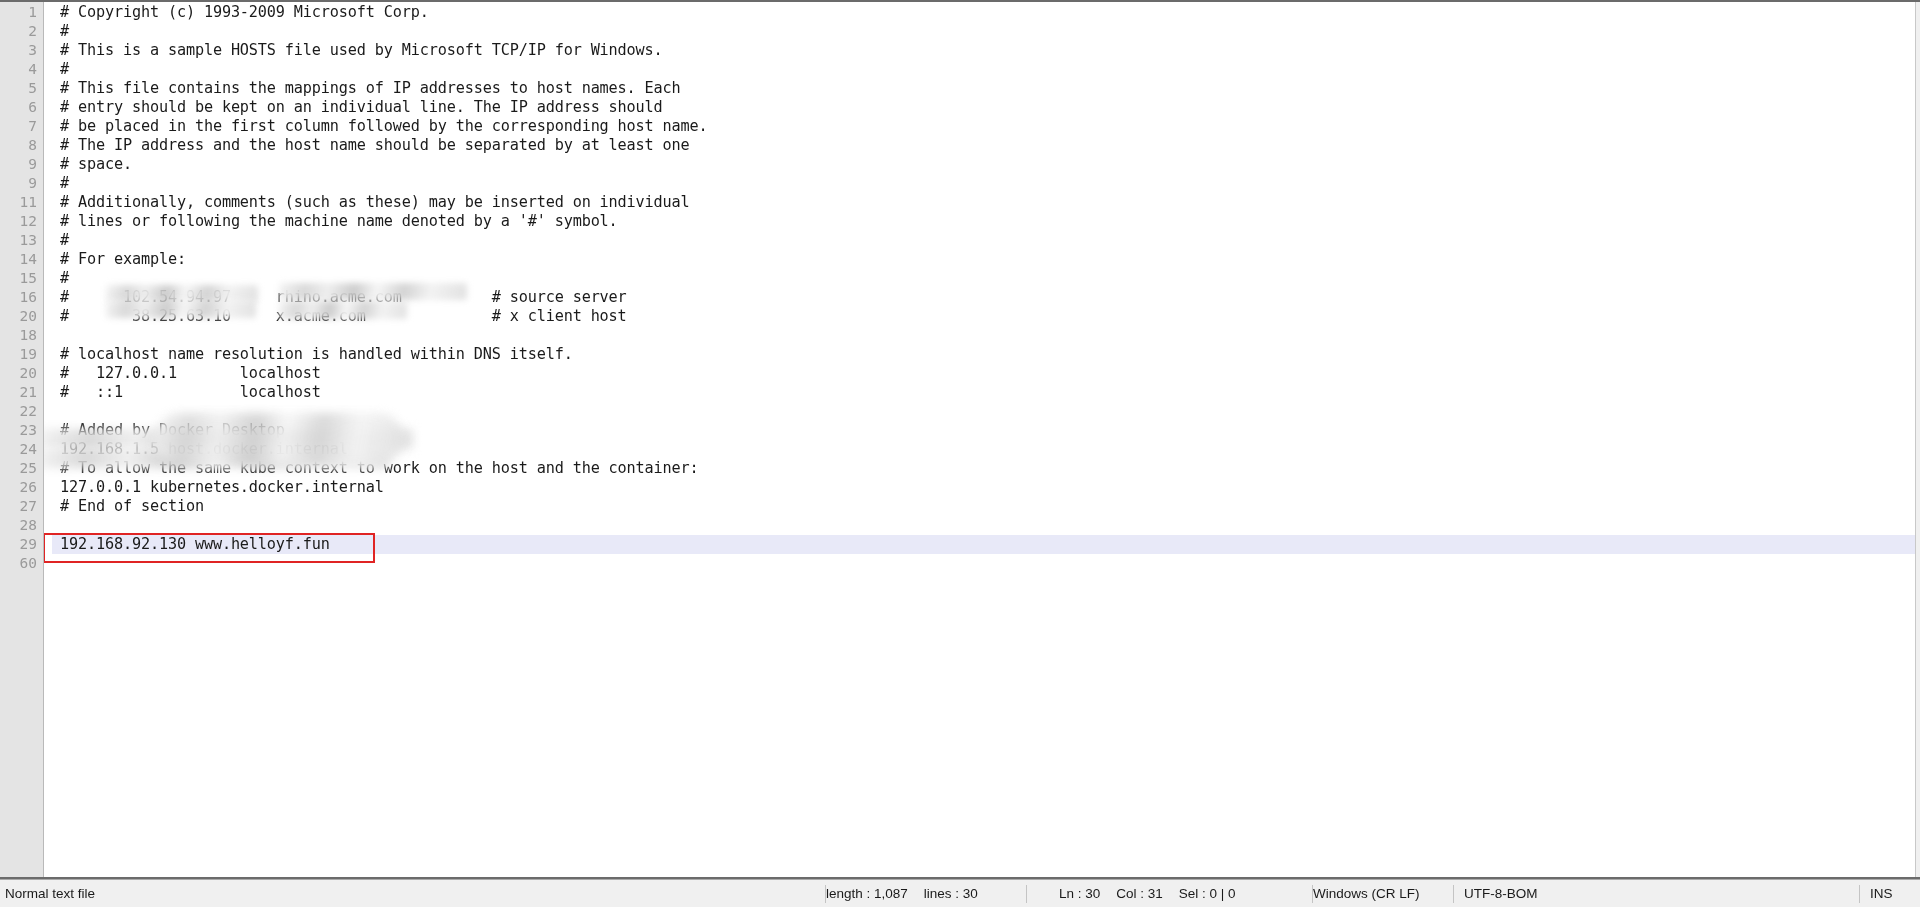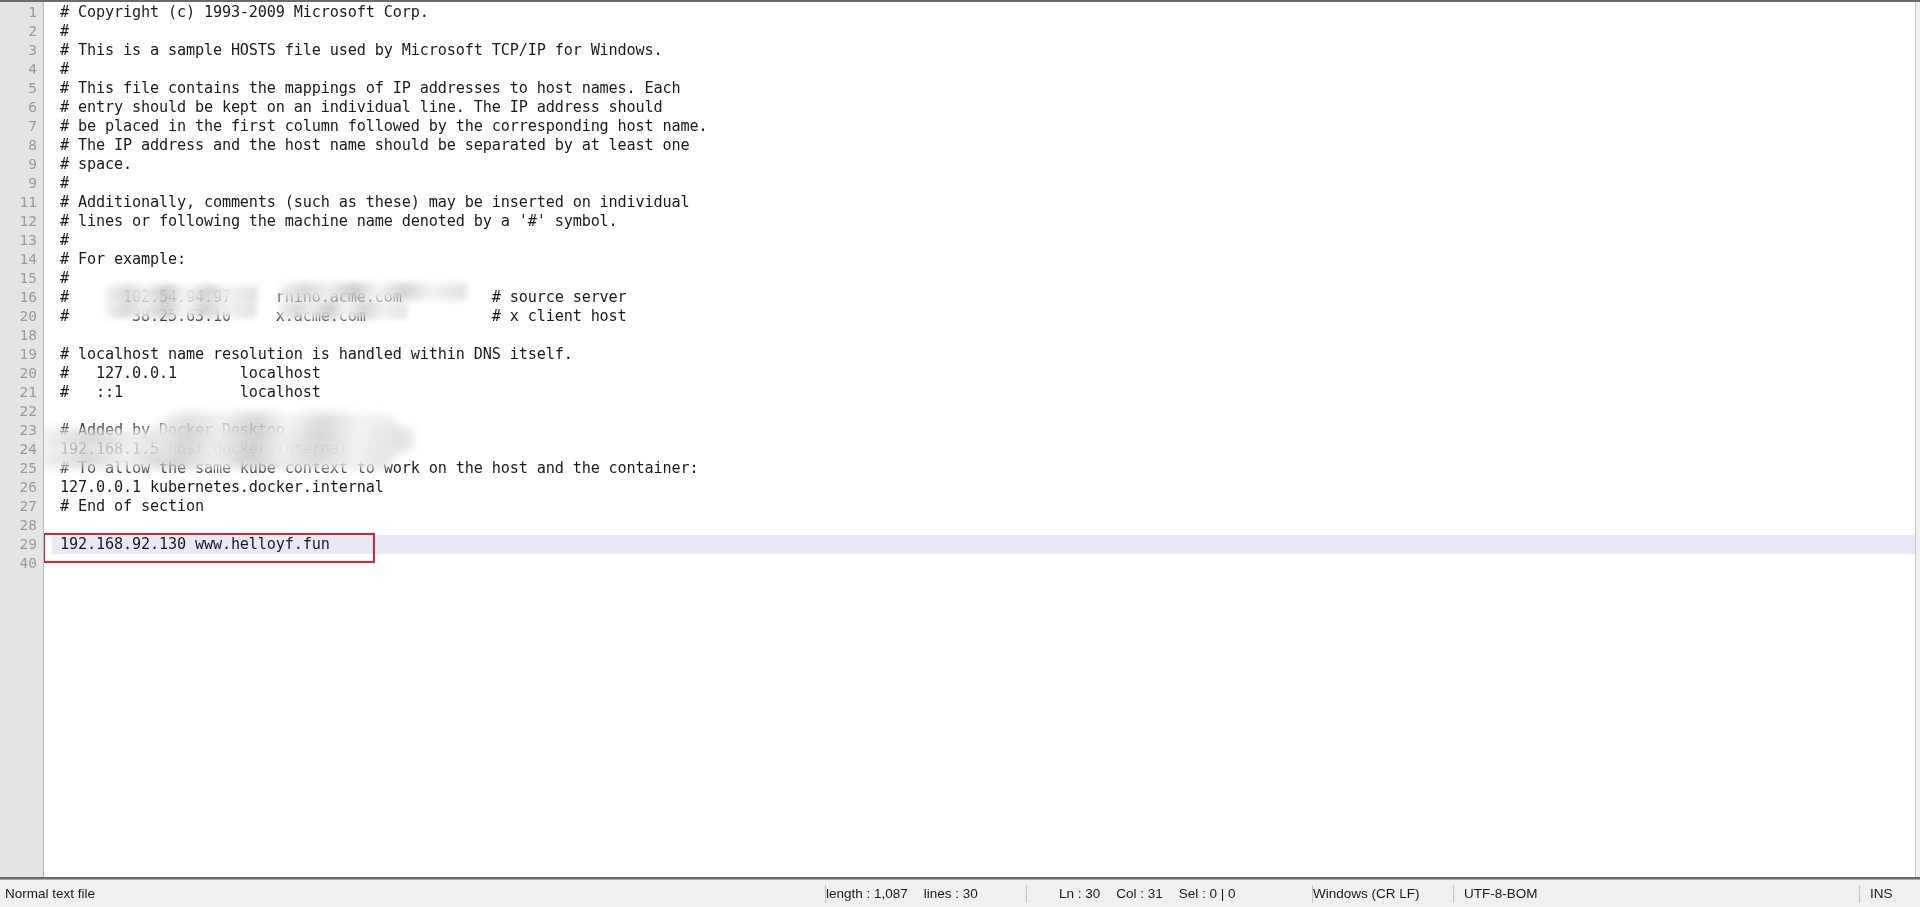--- a/index.html
+++ b/index.html
@@ -186,21 +186,21 @@
         <div class="gutter-num">20</div>
         <div class="gutter-num">21</div>
         <div class="gutter-num">22</div>
         <div class="gutter-num">23</div>
         <div class="gutter-num">24</div>
         <div class="gutter-num">25</div>
         <div class="gutter-num">26</div>
         <div class="gutter-num">27</div>
         <div class="gutter-num">28</div>
         <div class="gutter-num">29</div>
-        <div class="gutter-num cur">40</div>
+        <div class="gutter-num cur">60</div>
       </div>
 
     <div class="code-pane" id="codePane">
         <div class="code-line"><span class="txt"># Copyright (c) 1993-2009 Microsoft Corp.</span></div>
         <div class="code-line"><span class="txt">#</span></div>
         <div class="code-line"><span class="txt"># This is a sample HOSTS file used by Microsoft TCP/IP for Windows.</span></div>
         <div class="code-line"><span class="txt">#</span></div>
         <div class="code-line"><span class="txt"># This file contains the mappings of IP addresses to host names. Each</span></div>
         <div class="code-line"><span class="txt"># entry should be kept on an individual line. The IP address should</span></div>
         <div class="code-line"><span class="txt"># be placed in the first column followed by the corresponding host name.</span></div>

